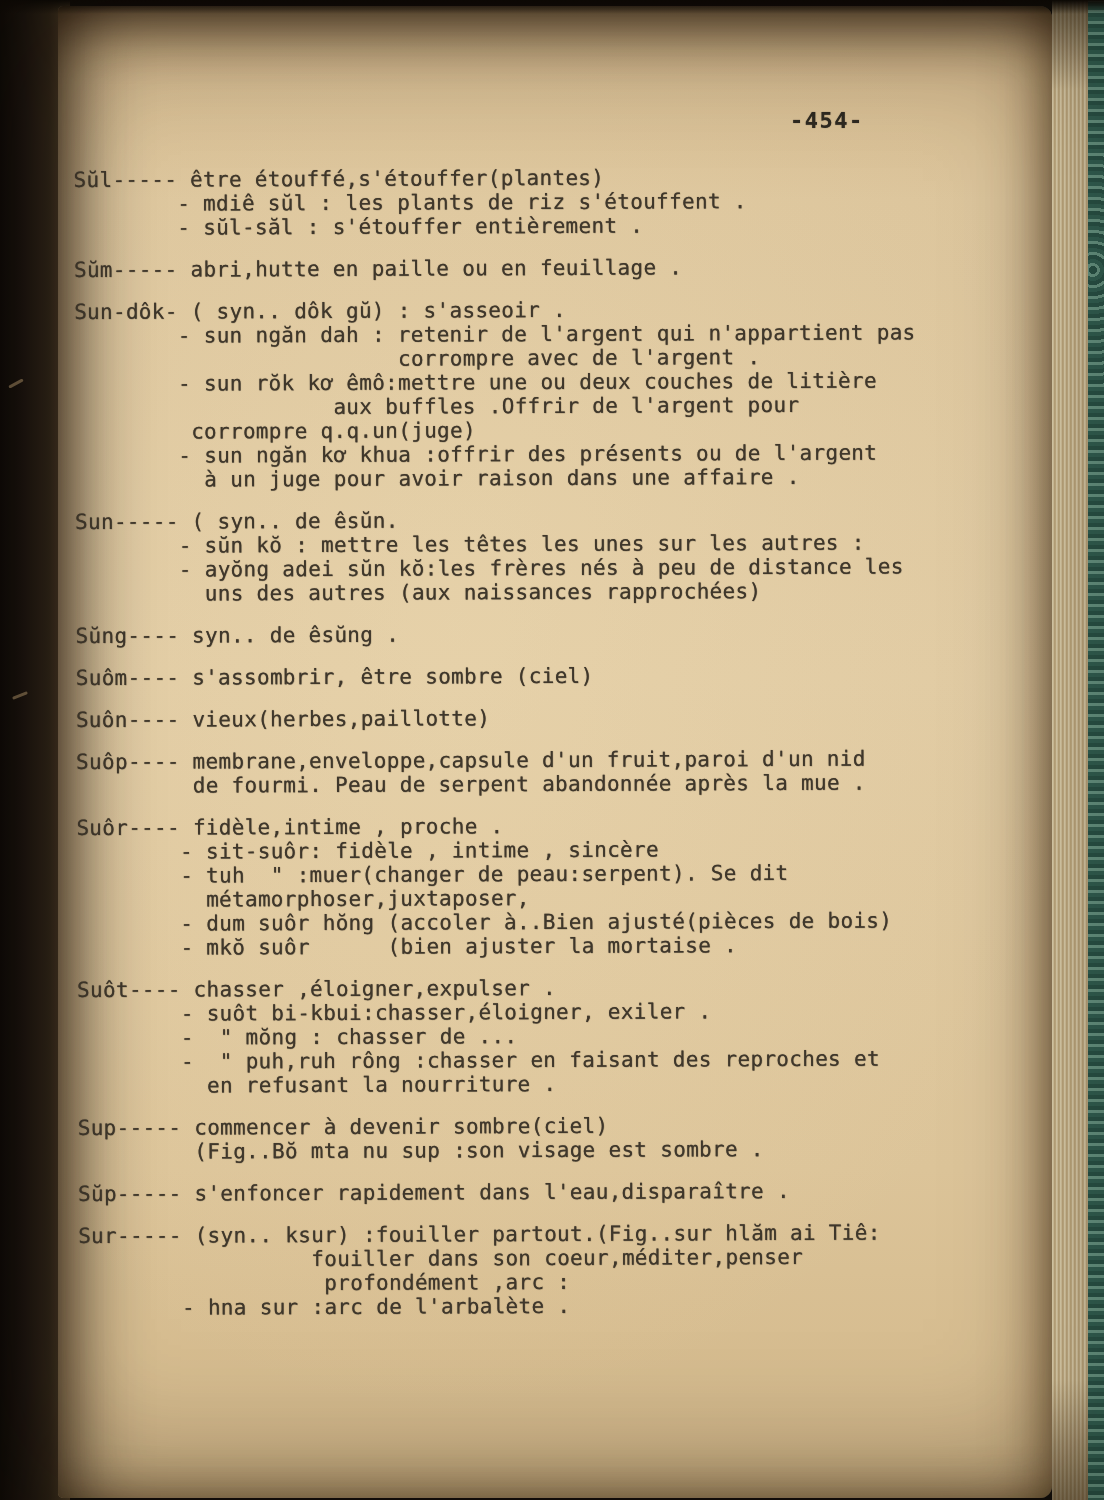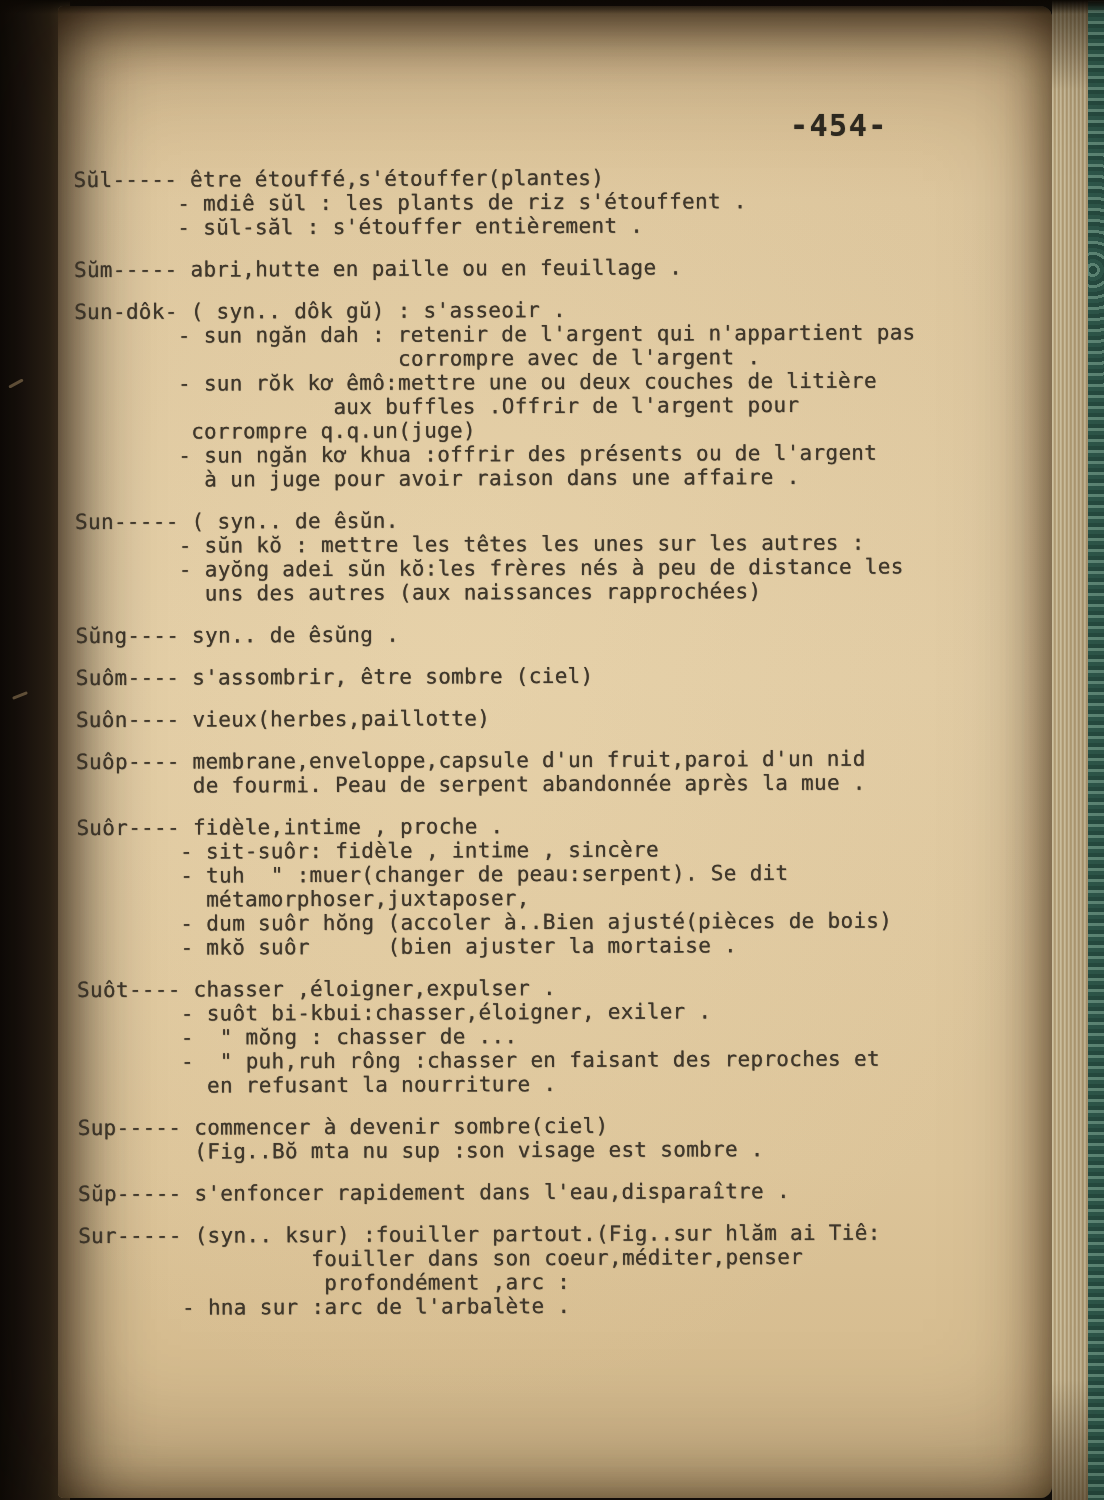--- a/index.html
+++ b/index.html
@@ -23,21 +23,21 @@
       radial-gradient(ellipse 900px 1100px at 40% 42%, rgba(244,226,186,0.30), rgba(0,0,0,0) 72%),
       linear-gradient(180deg,#c0a378 0%,#d4ba8f 5%,#dcc59c 13%,#e0caa2 45%,#dcc499 78%,#d2b789 100%);
     box-shadow:
       inset 0 38px 60px -26px rgba(34,21,9,0.78),
       inset 48px 0 75px -38px rgba(34,21,9,0.82),
       inset -36px 0 58px -30px rgba(82,56,24,0.58),
       inset 0 -26px 48px -26px rgba(92,66,30,0.42);
   }
   .page-number{
     position:absolute;left:732px;top:102px;
-    font-size:30px;font-weight:bold;letter-spacing:1.5px;color:#2e2920;
+    font-size:22px;font-weight:bold;letter-spacing:1.5px;color:#2e2920;
     text-shadow:0 0 1px rgba(46,41,32,0.7);
     text-align:right;
   }
   .text-block{
     position:absolute;left:18px;top:160px;right:18px;
     transform:rotate(-0.25deg);
     color:#3f372b;
     font-size:21px;letter-spacing:0.3px;
     text-shadow:0 0 0.8px rgba(63,55,43,0.75),0.5px 0.5px 0 rgba(63,55,43,0.22);
   }

